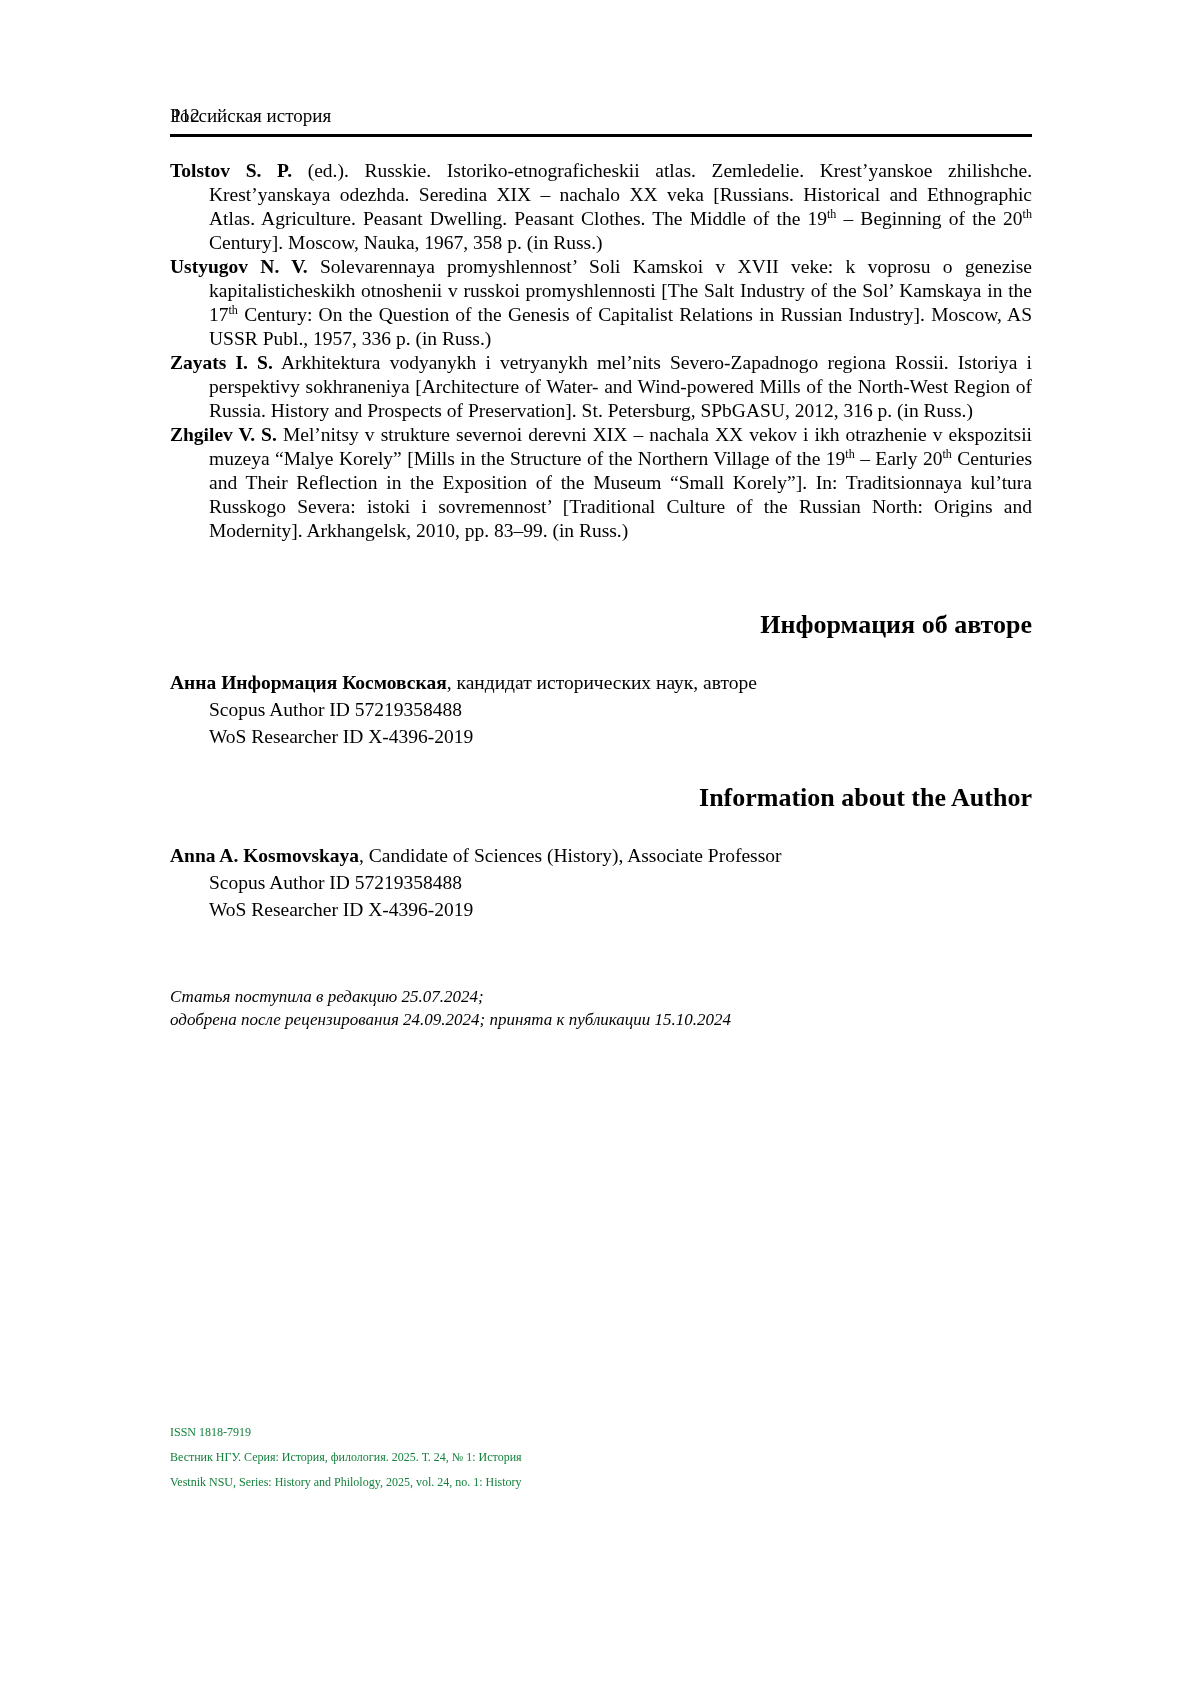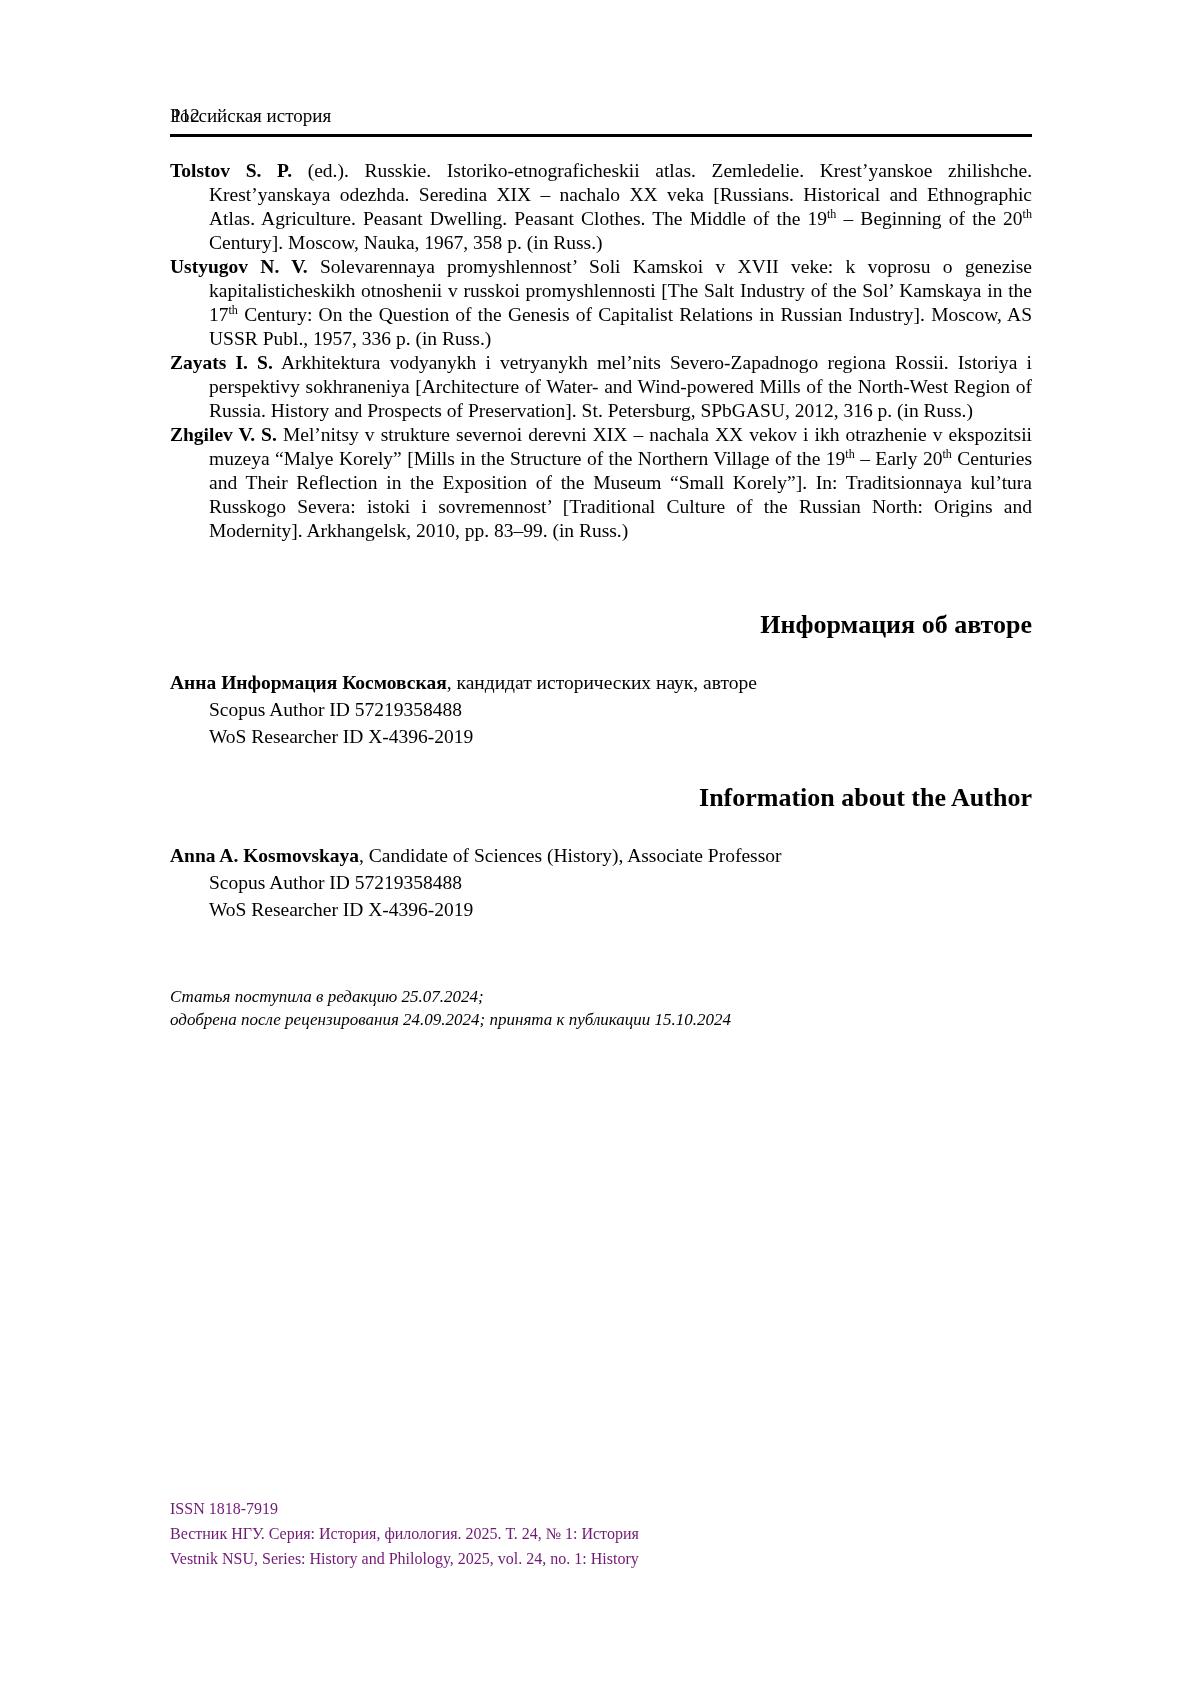--- a/index.html
+++ b/index.html
@@ -68,25 +68,25 @@
     margin-top: 62px;
     text-align: left;
     font-style: italic;
     font-size: 17px;
     line-height: 23px;
   }
   
   .page-footer {
     position: absolute;
     left: 170px;
-    top: 1496px;
+    top: 1420px;
     width: 862px;
-    font-size: 16px;
+    font-size: 12px;
     line-height: 25px;
-    color: #701a75;
+    color: #15803d;
   }
 </style>
 </head>
 <body>
 
 <div class="sheet">
   <div class="content">
 
     <header class="page-header">
       <span class="page-num">112</span>

